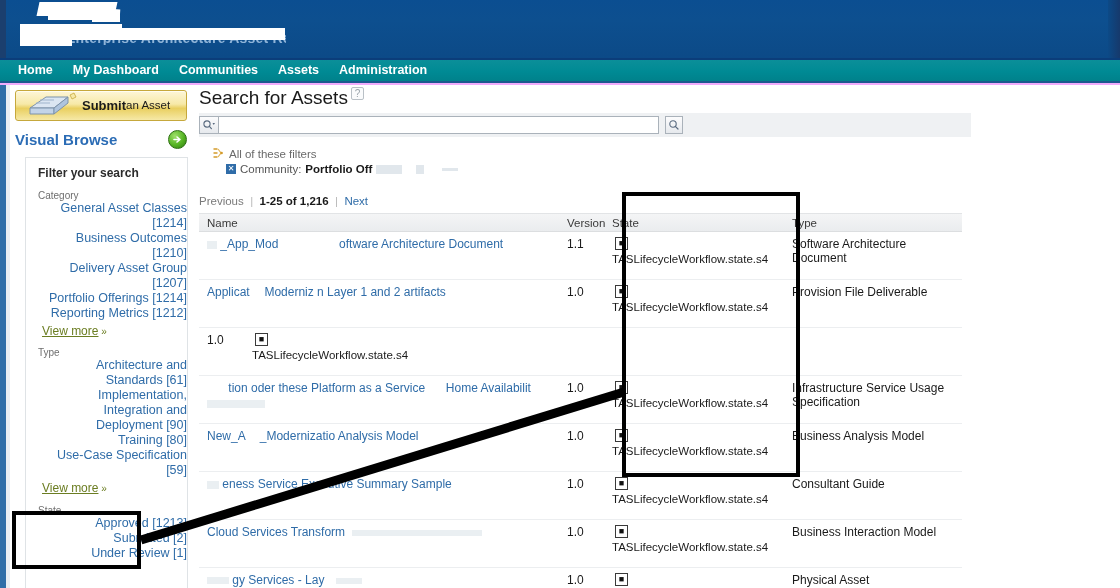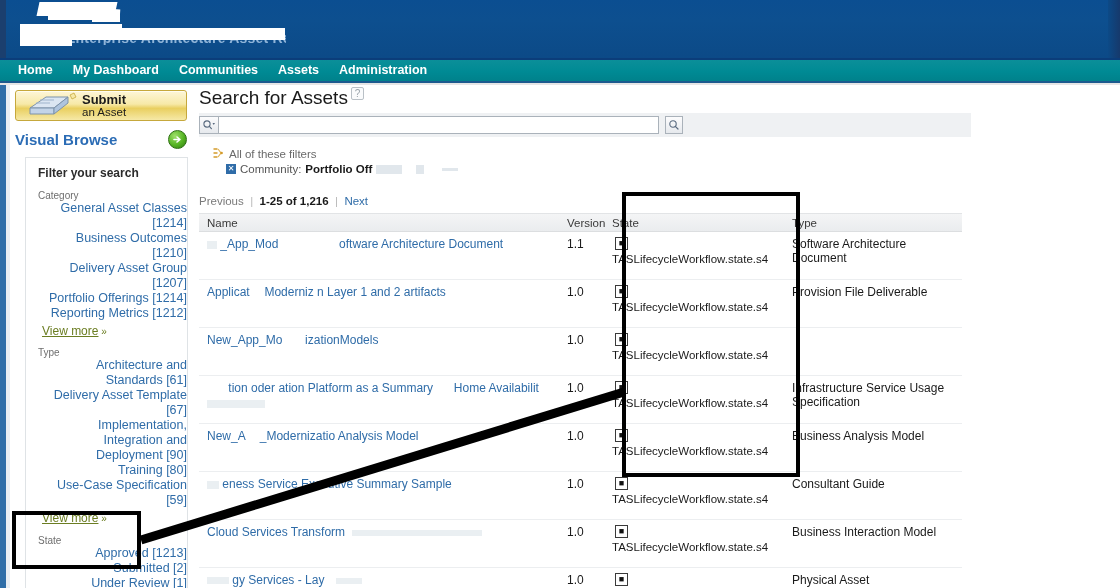--- a/index.html
+++ b/index.html
@@ -3,21 +3,21 @@
 <meta charset="utf-8">
 <style>
   * { box-sizing: border-box; }
   html, body {
     margin: 0; padding: 0;
     width: 1120px; height: 588px;
     background: #ffffff;
     font-family: "Liberation Sans", sans-serif;
     overflow: hidden;
   }
-  #page { position: relative; width: 1120px; height: 588px; background:#e5e5e5; }
+  #page { position: relative; width: 1120px; height: 588px; background:#f0abfc; }
 
   
   .banner {
     position: absolute; left: 0; top: 0; width: 1120px; height: 58px;
     background: linear-gradient(180deg,#0b4e91 0%, #0d4f8f 35%, #0c4a87 100%);
   }
   .banner-edge-l { position:absolute; left:0; top:0; width:6px; height:58px; background:#1b3f6e; }
   .banner-edge-r { position:absolute; right:0; top:0; width:12px; height:58px;
     background:linear-gradient(90deg,#0c4a87,#16396b); }
   .redact { position:absolute; background:#ffffff; }
@@ -56,21 +56,21 @@
   
   .sidebar { position:absolute; left:10px; top:0; width:180px; height:503px; background:#fff; }
   .submit-btn {
     position:absolute; left:5px; top:5px; width:172px; height:31px;
     background: linear-gradient(180deg,#fdf6d8 0%, #f7e9a8 45%, #e9cf60 60%, #f6e9a7 100%);
     border:1px solid #c6a83c; border-radius:3px;
     display:flex; align-items:center; cursor:pointer;
     box-shadow: inset 0 1px 0 #fffdf0;
   }
   .submit-ico { position:relative; width:66px; height:29px; flex:0 0 66px; }
-  .submit-txt { display:flex; flex-direction:column; line-height:1.05; }
+  .submit-txt { display:flex; line-height:1.05; }
   .submit-txt b { font-size:13px; color:#1b1b1b; font-weight:bold; }
   .submit-txt span { font-size:11.5px; color:#1b1b1b; }
 
   .vb-row {
     position:absolute; left:5px; top:42px; width:172px; height:24px;
     display:flex; align-items:center; justify-content:space-between;
   }
   .vb-label { font-size:15px; font-weight:bold; color:#2b6cb5; cursor:pointer; }
   .vb-arrow {
     width:19px; height:19px; border-radius:50%;
@@ -248,21 +248,20 @@
           <span class="facet-link">Business Outcomes [1210]</span>
           <span class="facet-link">Delivery Asset Group [1207]</span>
           <span class="facet-link">Portfolio Offerings [1214]</span>
           <span class="facet-link">Reporting Metrics [1212]</span>
           <span class="view-more">View more</span><span class="view-more-chev">&nbsp;»</span>
         </div>
 
         <div class="facet" style="margin-top:6px;">
           <div class="facet-head">Type</div>
           <span class="facet-link">Architecture and Standards [61]</span>
-          <span class="facet-link">Delivery Asset Template [67]</span>
           <span class="facet-link">Implementation, Integration and Deployment [90]</span>
           <span class="facet-link">Training [80]</span>
           <span class="facet-link">Use-Case Specification [59]</span>
           <span class="view-more">View more</span><span class="view-more-chev">&nbsp;»</span>
         </div>
 
         <div class="facet" style="margin-top:7px;">
           <div class="facet-head">State</div>
           <span class="facet-link">Approved [1213]</span>
           <span class="facet-link">Submitted [2]</span>
@@ -354,36 +353,31 @@
           </div>
           <div class="td c-ver ver-txt">1.0</div>
           <div class="td c-state state-cell">
             <span class="broken-img">■</span>
             <span class="state-txt">TASLifecycleWorkflow.state.s4</span>
           </div>
           <div class="td c-type type-txt">Provision File Deliverable</div>
         </div>
 
         <div class="trow">
-          <div class="td c-name">
-            <span class="name-txt">New_App_Mo</span>
-            <span class="smudge" style="width:16px;height:9px;"></span>
-            <span class="name-txt">izationModels</span>
-          </div>
           <div class="td c-ver ver-txt">1.0</div>
           <div class="td c-state state-cell">
             <span class="broken-img">■</span>
             <span class="state-txt">TASLifecycleWorkflow.state.s4</span>
           </div>
         </div>
 
         <div class="trow">
           <div class="td c-name">
             <span class="smudge" style="width:18px;height:9px;"></span>
-            <span class="name-txt">tion    oder   ation Platform as a Summary</span>
+            <span class="name-txt">tion    oder   these Platform as a Service</span>
             <span class="smudge" style="width:14px;height:9px;"></span>
             <span class="name-txt">Home Availabilit</span>
             <span class="smudge-g" style="width:58px;height:8px;"></span>
           </div>
           <div class="td c-ver ver-txt">1.0</div>
           <div class="td c-state state-cell">
             <span class="broken-img">■</span>
             <span class="state-txt">TASLifecycleWorkflow.state.s4</span>
           </div>
           <div class="td c-type type-txt">Infrastructure Service Usage Specification</div>

